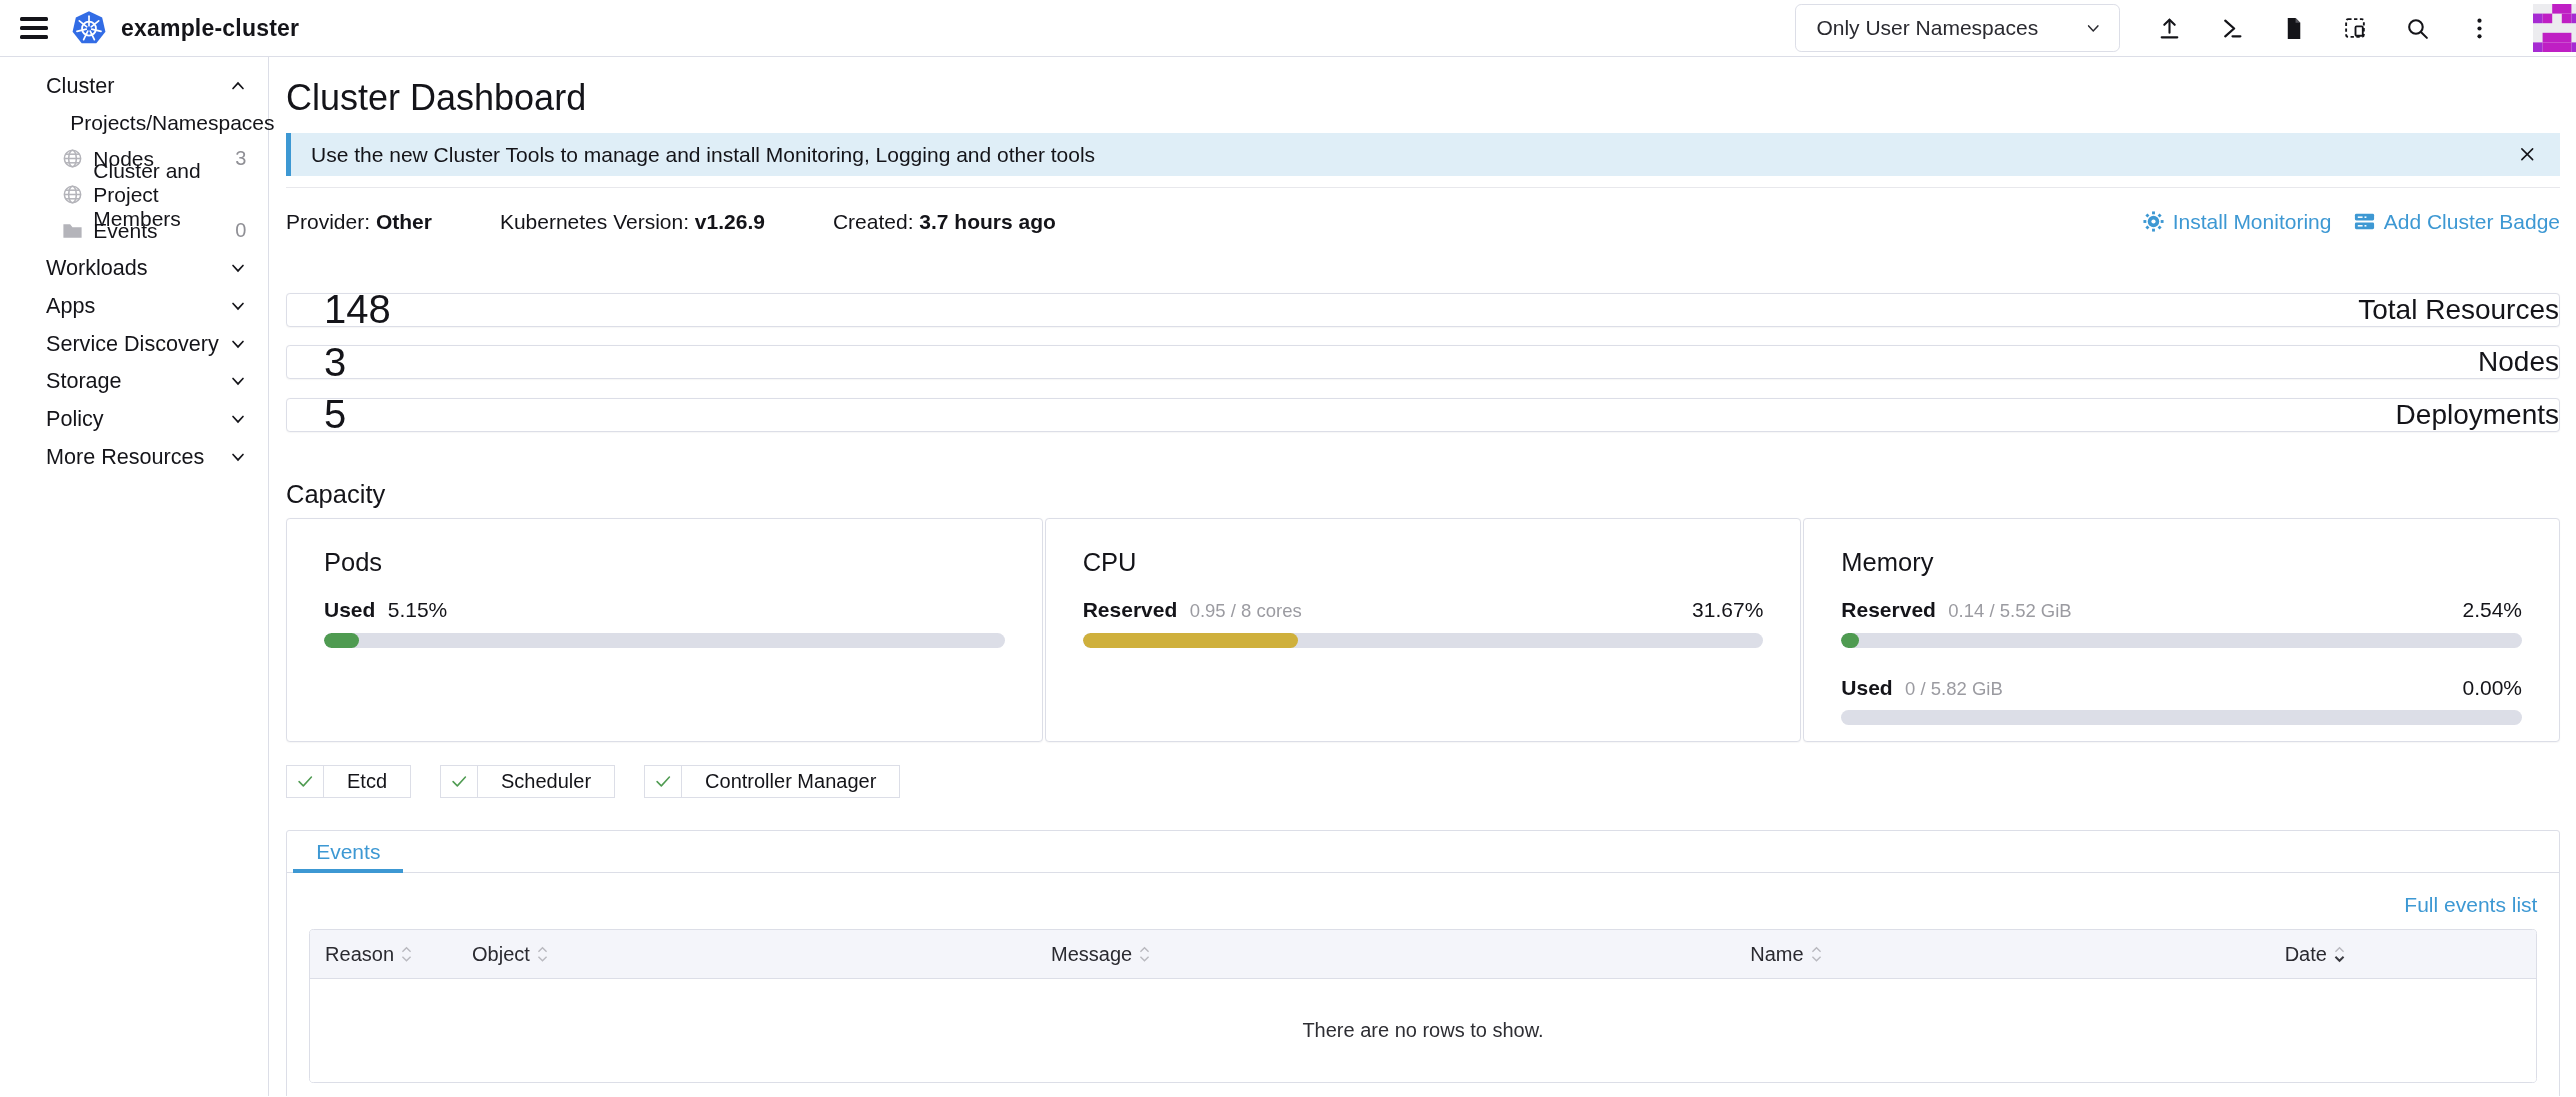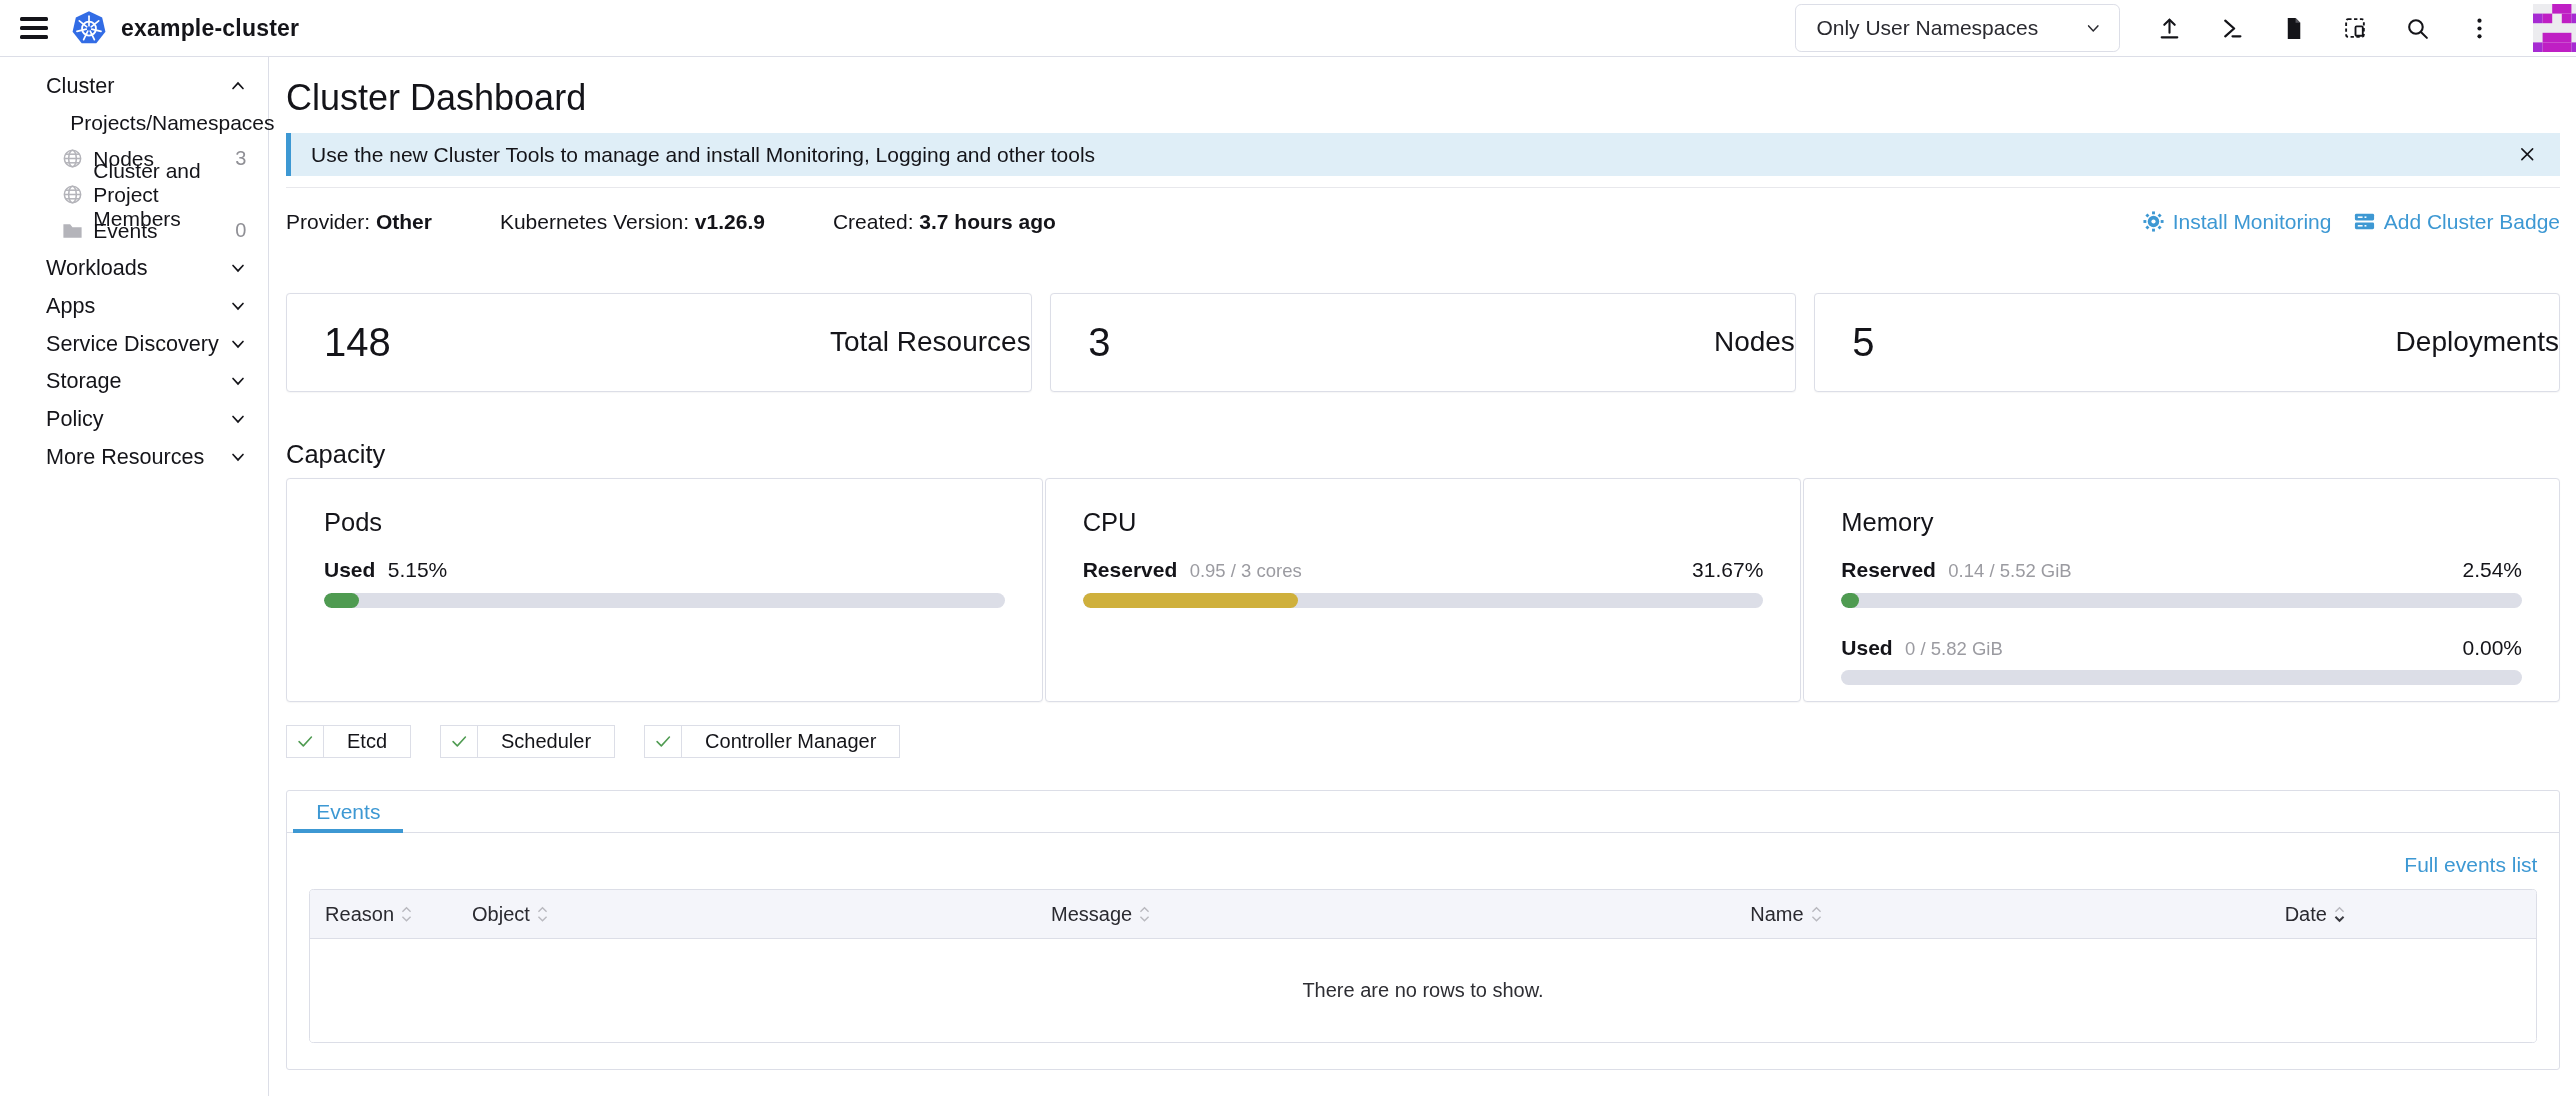--- a/index.html
+++ b/index.html
@@ -51,21 +51,21 @@
   .banner-close svg{width:18.5px;height:18.5px;}
   .glance-divider{border:none;border-top:0.8px solid #e8e8ec;margin-top:10.8px;}
 
   .meta-row{display:flex;align-items:center;margin-top:21px;font-size:21px;line-height:26px;gap:20px;}
   .meta-item{margin-right:48px;}
   .meta-item b{font-weight:700;}
   .meta-actions{margin-left:auto;display:flex;align-items:center;gap:21.6px;}
   .action-link{display:flex;align-items:center;gap:7.7px;color:var(--accent);font-size:21px;cursor:pointer;}
   .action-link svg{width:23px;height:23px;}
 
-  .stats-row{display:flex;gap:18.5px;margin-top:58px;}
+  .stats-row{display:flex;gap:18.5px;margin-top:58px;flex-direction:column;}
   .stat-card{flex:1;height:99px;border:0.8px solid var(--border);border-radius:3.9px;background:#fff;box-shadow:0 0.8px 1.5px rgba(0,0,0,.04);position:relative;display:flex;align-items:center;}
   .stat-value{position:absolute;left:37px;font-size:40px;font-weight:400;}
   .stat-label{width:100%;text-align:right;font-size:28px;}
 
   .section-heading{font-size:25.5px;font-weight:500;margin-top:48px;}
   .capacity-row{display:flex;gap:2px;margin-top:9.3px;}
   .cap-card{flex:1;height:224px;border:0.8px solid var(--border);border-radius:3.9px;background:#fff;box-shadow:0 0.8px 1.5px rgba(0,0,0,.04);padding:29px 37px 0;}
   .cap-title{font-size:25.5px;font-weight:400;}
   .gauge{margin-top:21px;}
   .gauge + .gauge{margin-top:28px;}
@@ -386,21 +386,21 @@
               <div class="bar-fill green" style="width: 5.15%;"></div>
             </div>
           </div>
         </div>
 
         <div class="cap-card">
           <div class="cap-title">CPU</div>
           <div class="gauge">
             <div class="gauge-line">
               <span class="gauge-label">Reserved</span>
-              <span class="gauge-detail">0.95 / 3 cores</span>
+              <span class="gauge-detail">0.95 / 8 cores</span>
               <span class="gauge-pct">31.67%</span>
             </div>
             <div class="bar">
               <div class="bar-fill yellow" style="width: 31.67%;"></div>
             </div>
           </div>
         </div>
 
         <div class="cap-card">
           <div class="cap-title">Memory</div>

